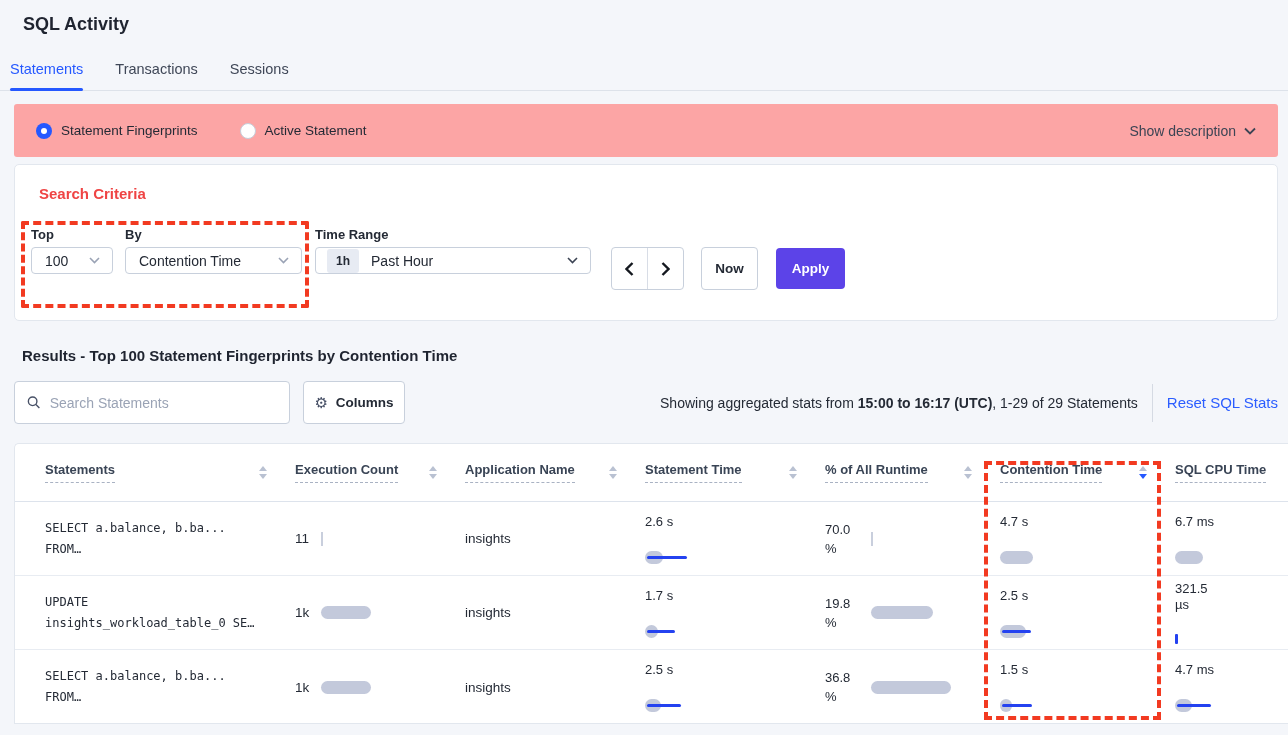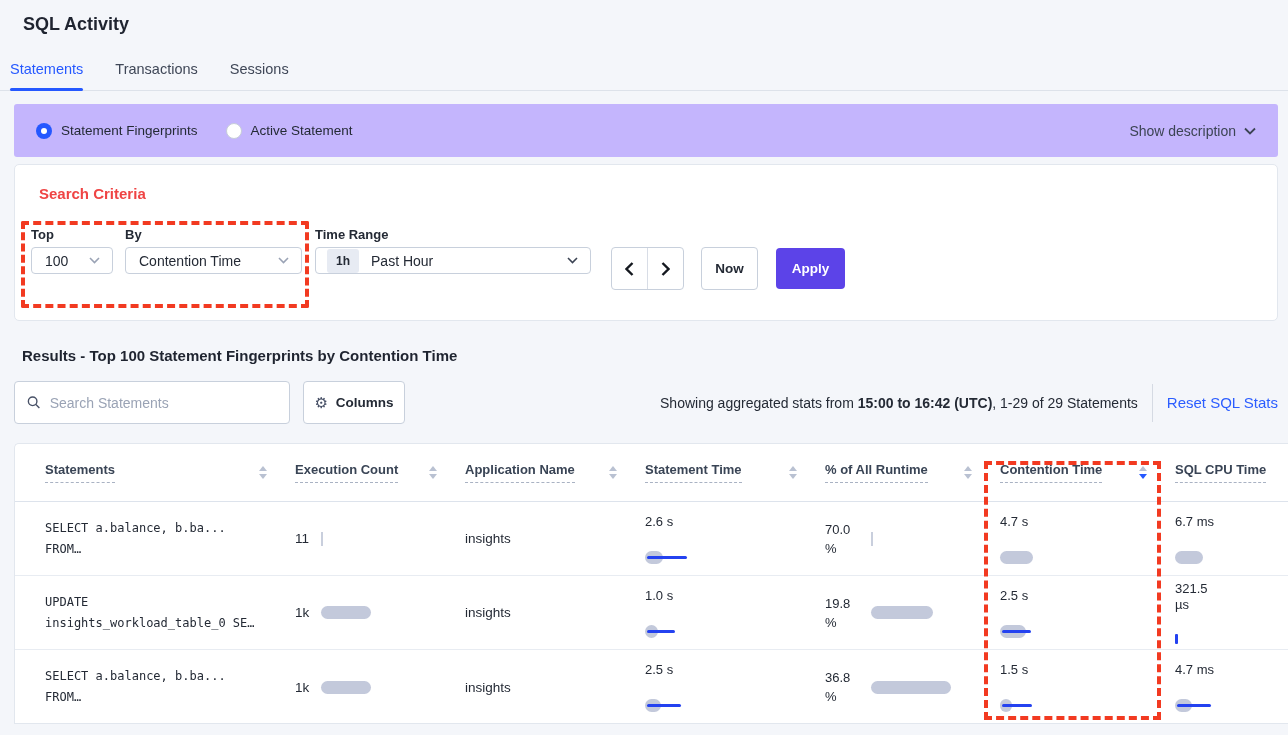--- a/index.html
+++ b/index.html
@@ -12,22 +12,22 @@
   }
   
   .page-title { padding:14px 0 0 23px; font-size:18px; font-weight:bold; color:#1f2430; }
   .tabs { display:flex; gap:32px; padding-left:10px; margin-top:26px; border-bottom:1px solid #dde2ea; }
   .tab { font-size:14.5px; color:#3f4757; padding-bottom:13px; position:relative; cursor:pointer; }
   .tab.active { color:#2558ff; }
   .tab.active::after { content:''; position:absolute; left:0; right:0; bottom:-1px; height:3px; background:#2558ff; border-radius:2px; }
 
   
   .toggle-strip {
-    margin:13px 10px 0 14px; height:53px; background:#c4b5fd; border-radius:3px;
-    display:flex; align-items:center; padding:0 22px;
+    margin:13px 10px 0 14px; height:53px; background:#fca5a5; border-radius:3px;
+    display:flex; align-items:center; padding:0 22px;gap:14px;
   }
   .radio-opt { display:flex; align-items:center; gap:9px; margin-right:28px; cursor:pointer; }
   .radio-circle { width:16px; height:16px; border-radius:50%; position:relative; }
   .radio-circle.checked { background:#2558ff; }
   .radio-circle.checked::after { content:''; position:absolute; left:5px; top:5px; width:6px; height:6px; border-radius:50%; background:#fff; }
   .radio-circle.unchecked { background:#fff; border:1px solid #c6cdd9; }
   .radio-label { font-size:13.5px; color:#242a35; }
   .show-desc { margin-left:auto; display:flex; align-items:center; gap:8px; font-size:14px; color:#3c4454; cursor:pointer; }
 
   
@@ -176,21 +176,21 @@
     <svg class="icon-svg" width="15" height="15" viewBox="0 0 15 15">
         <circle cx="6.2" cy="6.2" r="4.7" fill="none" stroke="#475066" stroke-width="1.5"></circle>
         <line x1="9.8" y1="9.8" x2="13.6" y2="13.6" stroke="#475066" stroke-width="1.5"></line>
       </svg>
     <input type="text" placeholder="Search Statements" style="">
   </div>
   <div class="tool-btn columns-btn">
     <span class="gear">⚙</span>
     <span>Columns</span>
   </div>
-  <div class="stats-text"><span>Showing aggregated stats from </span><b>15:00 to 16:42 (UTC)</b><span>, 1-29 of 29 Statements</span></div>
+  <div class="stats-text"><span>Showing aggregated stats from </span><b>15:00 to 16:17 (UTC)</b><span>, 1-29 of 29 Statements</span></div>
   <div class="v-divider"></div>
   <div class="reset-link">Reset SQL Stats</div>
 </div>
 
 <div class="table-card">
   <div class="thead">
     <div class="th c1">
       <span class="th-label">Statements</span>
       <span class="sort">
           <span class="tri-up"></span>
@@ -276,21 +276,21 @@
     <div class="c1 stmt">
       <div>UPDATE</div>
         <div>insights_workload_table_0 SE…</div>
     </div>
     <div class="c2 exec-cell">
       <span class="cell-plain">1k</span>
       <span class="bar-gray" style="width: 50px;"></span>
     </div>
     <div class="c3 cell-plain">insights</div>
     <div class="c4 metric">
-      <span class="metric-val">1.0 s</span>
+      <span class="metric-val">1.7 s</span>
       <span class="barwrap">
           <span class="bar-gray" style="width: 13px;"></span>
           <span class="bar-line" style="width: 28px;"></span>
         </span>
     </div>
     <div class="c5 pct-cell">
       <span class="pct-text"><span>19.8</span><br><span>%</span></span>
       <span class="bar-gray" style="width: 62px;"></span>
     </div>
     <div class="c6 metric">

